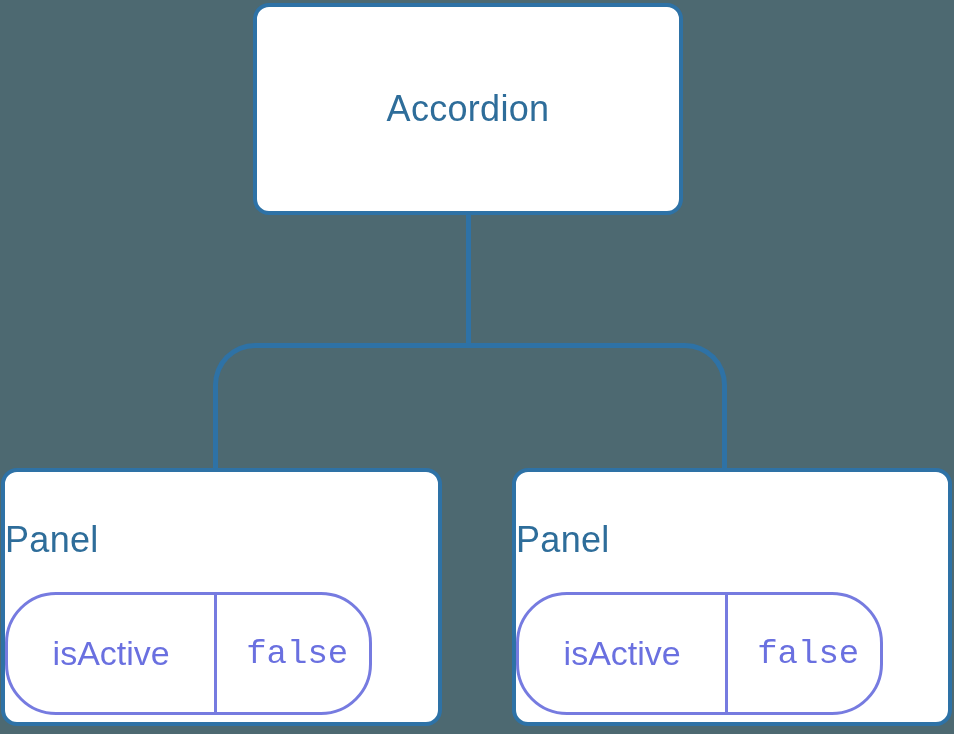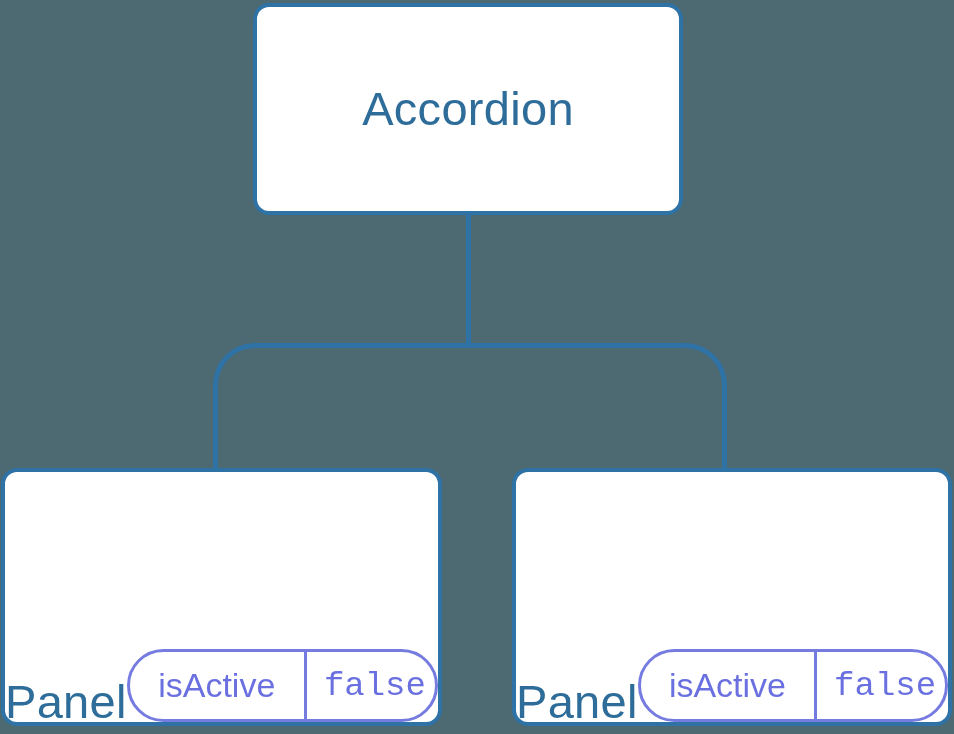--- a/index.html
+++ b/index.html
@@ -33,21 +33,21 @@
   .root-node {
     left: 253px;
     top: 3px;
     width: 430px;
     height: 212px;
     display: flex;
     align-items: center;
     justify-content: center;
   }
   .node-label {
-    font-size: 47px;
+    font-size: 36px;
     font-weight: 500;
     color: var(--box-text);
     letter-spacing: 0.3px;
     line-height: 40px;
   }
   .connector-stub {
     position: absolute;
     left: 466px;
     top: 214px;
     width: 5px;
@@ -62,29 +62,30 @@
     height: 125px;
     border: 5px solid var(--connector);
     border-bottom: none;
     border-radius: 42px 42px 0 0;
     background: transparent;
   }
   .panel-node {
     top: 468px;
     height: 258px;
     display: flex;
-    align-items: flex-end;
-    padding-top: 32px;
+    flex-direction: column;
+    align-items: flex-start;
+    padding-top: 48px;
   }
   .panel-left  { left: 1px;   width: 441px; }
   .panel-right { left: 512px; width: 440px; }
   .state-pill {
     margin-top: 32px;
     width: 367px;
-    height: 73px;
+    height: 123px;
     border: 3px solid var(--pill-border);
     border-radius: 51px;
     display: flex;
     align-items: stretch;
     overflow: hidden;
     gap: 8px;
   }
   .pill-cell {
     display: flex;
     align-items: center;

